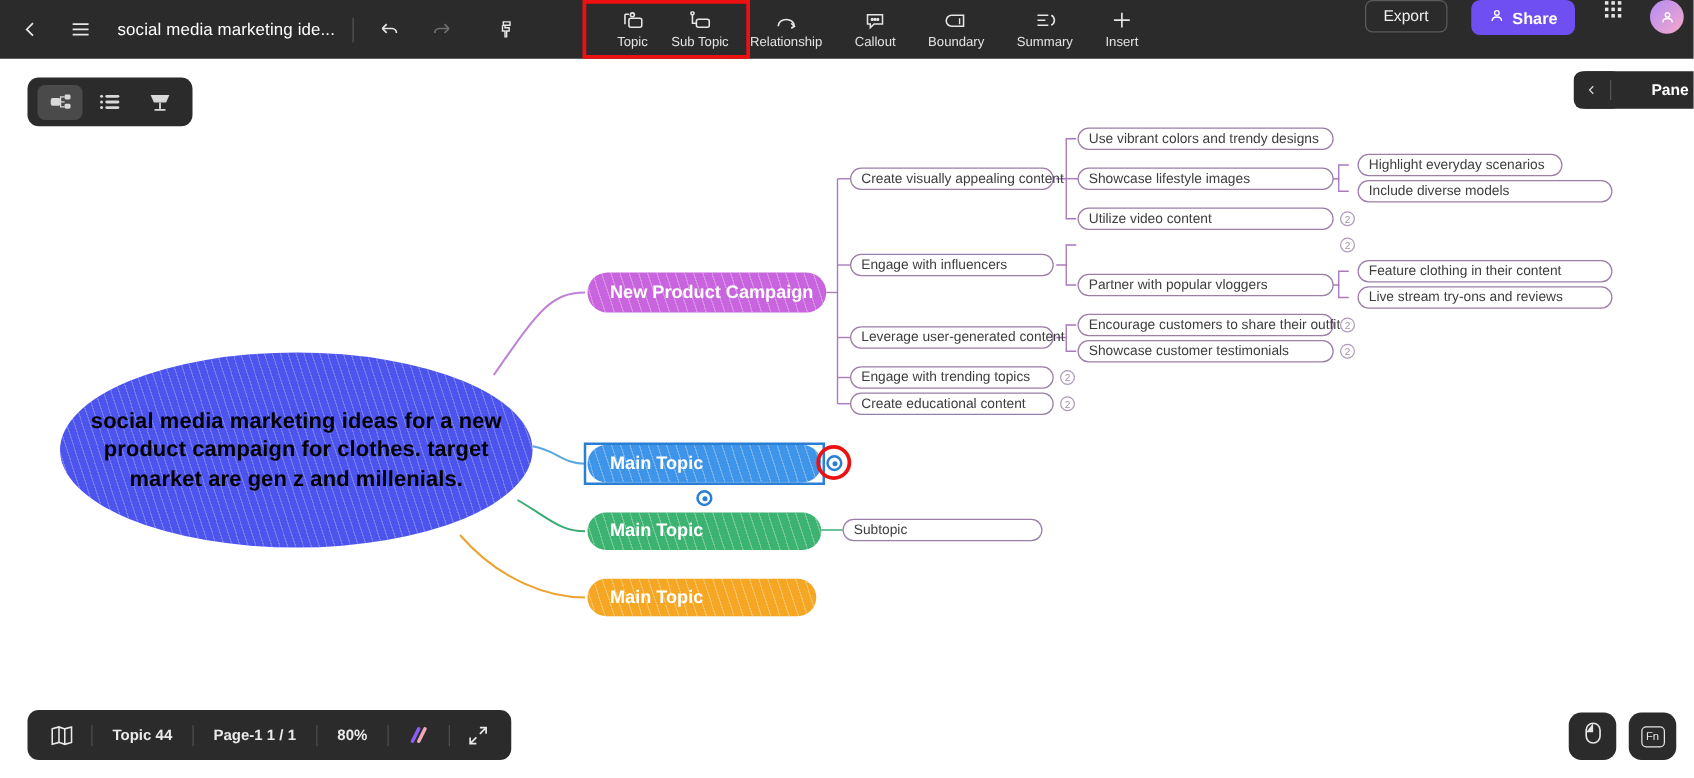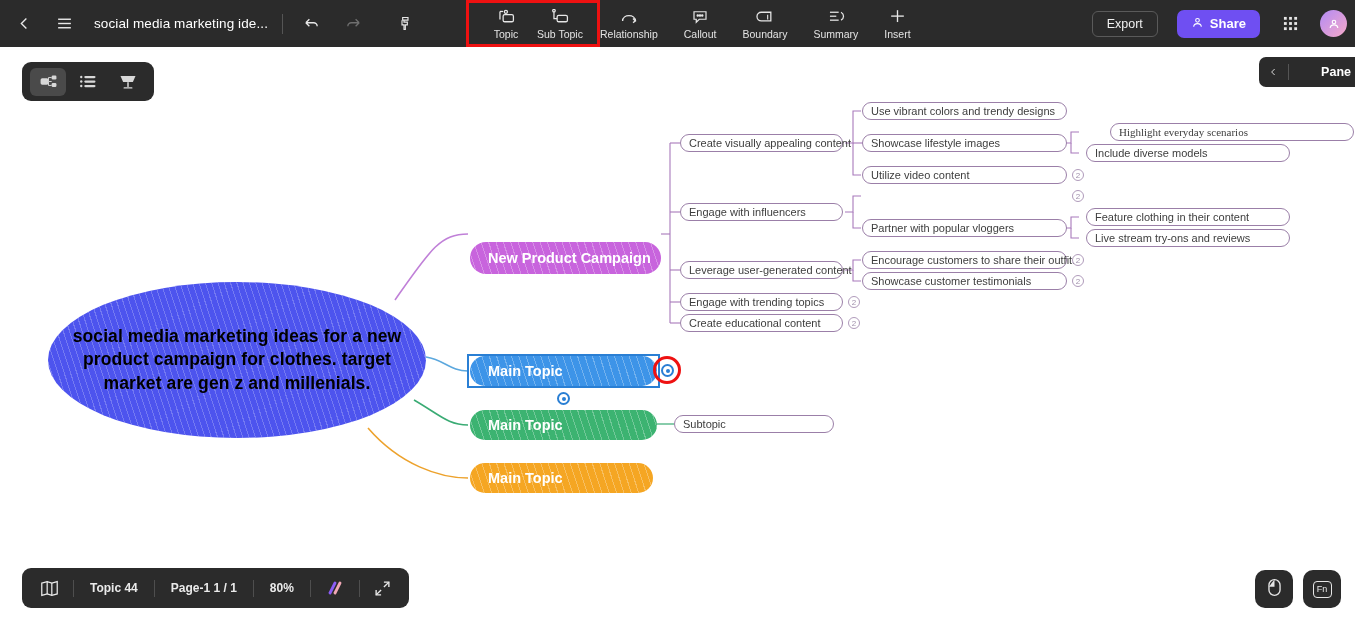--- a/index.html
+++ b/index.html
@@ -42,21 +42,21 @@
   .tool .lbl { font-size: 10.5px; color: #e3e3e3; white-space: nowrap; }
   .tool.wide { width: auto; padding: 0 13px; }
 
   .highlight-box {
     position: absolute; left: 466px; top: 0px; width: 134px; height: 47px;
     border: 3px solid #ee1111; z-index: 45; pointer-events: none;
   }
 
   .topbar-right {
     position: absolute; right: 8px; top: 0; height: 47px;
-    display: flex; align-items: center; gap: 19px;
+    display: flex; gap: 19px;
   }
   .btn-export {
     height: 26px; padding: 0 14px; border: 1px solid #5a5a5a; border-radius: 6px;
     color: #f0f0f0; font-size: 12.5px; display: flex; align-items: center;
     background: transparent; cursor: pointer;
   }
   .btn-share {
     height: 28px; padding: 0 14px; border-radius: 7px; background: #6f4ff2;
     color: #fff; font-size: 13px; font-weight: bold; display: flex;
     align-items: center; gap: 6px; cursor: pointer;
@@ -407,21 +407,21 @@
       <path d="M1071 143 v 10 h 8" stroke="#a879bb" stroke-width="1.1" fill="none"></path>
       <path d="M1063 228 h 8 v -11 h 8" stroke="#a879bb" stroke-width="1.1" fill="none"></path>
       <path d="M1071 228 v 10 h 8" stroke="#a879bb" stroke-width="1.1" fill="none"></path>
     </svg>
 
     <div class="central">
       <div class="sketch"></div>
       <div class="ctext">social media marketing ideas for a new product campaign for clothes. target market are gen z and millenials.</div>
     </div>
 
-    <div class="pill" style="left:470px; top:218px; width:191px; height:32px; background:#c864dd;margin-top:24px;">
+    <div class="pill" style="left:470px; top:218px; width:191px; height:32px; background:#c864dd;">
       <div class="sk"></div>
       <div class="ptext">New Product Campaign</div>
     </div>
 
     <div class="pill" style="left:470px; top:356px; width:187px; height:30px; background:#3d94e8;">
       <div class="sk"></div>
       <div class="ptext">Main Topic</div>
     </div>
 
     <div class="pill" style="left:470px; top:410px; width:187px; height:30px; background:#3cb371;">
@@ -453,21 +453,21 @@
     <div class="onode" style="left:862px; top:102px; width:205px;">Use vibrant colors and trendy designs</div>
     <div class="onode" style="left:862px; top:166px; width:205px;">Utilize video content</div>
     <div class="badge" style="left:1072px; top:169px;">2</div>
     <div class="badge" style="left:1072px; top:190px;">2</div>
     <div class="onode" style="left:862px; top:219px; width:205px;">Partner with popular vloggers</div>
     <div class="onode" style="left:862px; top:251px; width:205px;">Encourage customers to share their outfits</div>
     <div class="badge" style="left:1072px; top:254px;">2</div>
     <div class="onode" style="left:862px; top:272px; width:205px;">Showcase customer testimonials</div>
     <div class="badge" style="left:1072px; top:275px;">2</div>
 
-    <div class="onode" style="left:1110px; top:123px; width:244px;font-family:Liberation Serif, serif;">Highlight everyday scenarios</div>
+    <div class="onode" style="left:1086px; top:123px; width:164px;">Highlight everyday scenarios</div>
     <div class="onode" style="left:1086px; top:144px; width:204px;">Include diverse models</div>
     <div class="onode" style="left:1086px; top:208px; width:204px;">Feature clothing in their content</div>
     <div class="onode" style="left:1086px; top:229px; width:204px;">Live stream try-ons and reviews</div>
   </div>
 
   <div class="statusbar">
     <div class="sb-item sb-icon">
       <svg width="19" height="17" viewBox="0 0 24 22" fill="none" stroke="#eaeaea" stroke-width="1.6">
           <path d="M2 4l7-2 6 2 7-2v16l-7 2-6-2-7 2z"></path>
           <path d="M9 2v16M15 4v16"></path>

